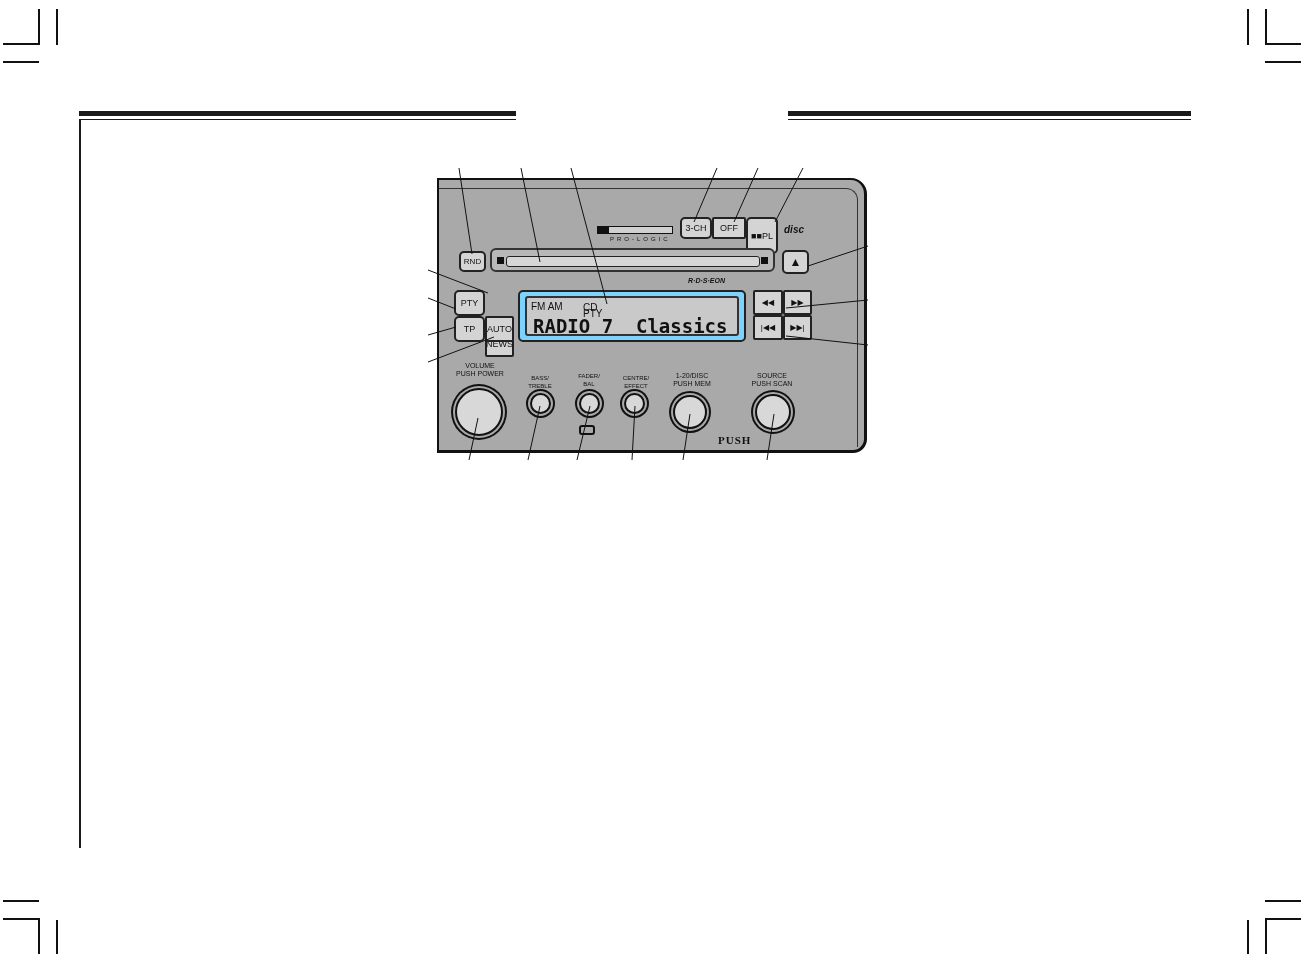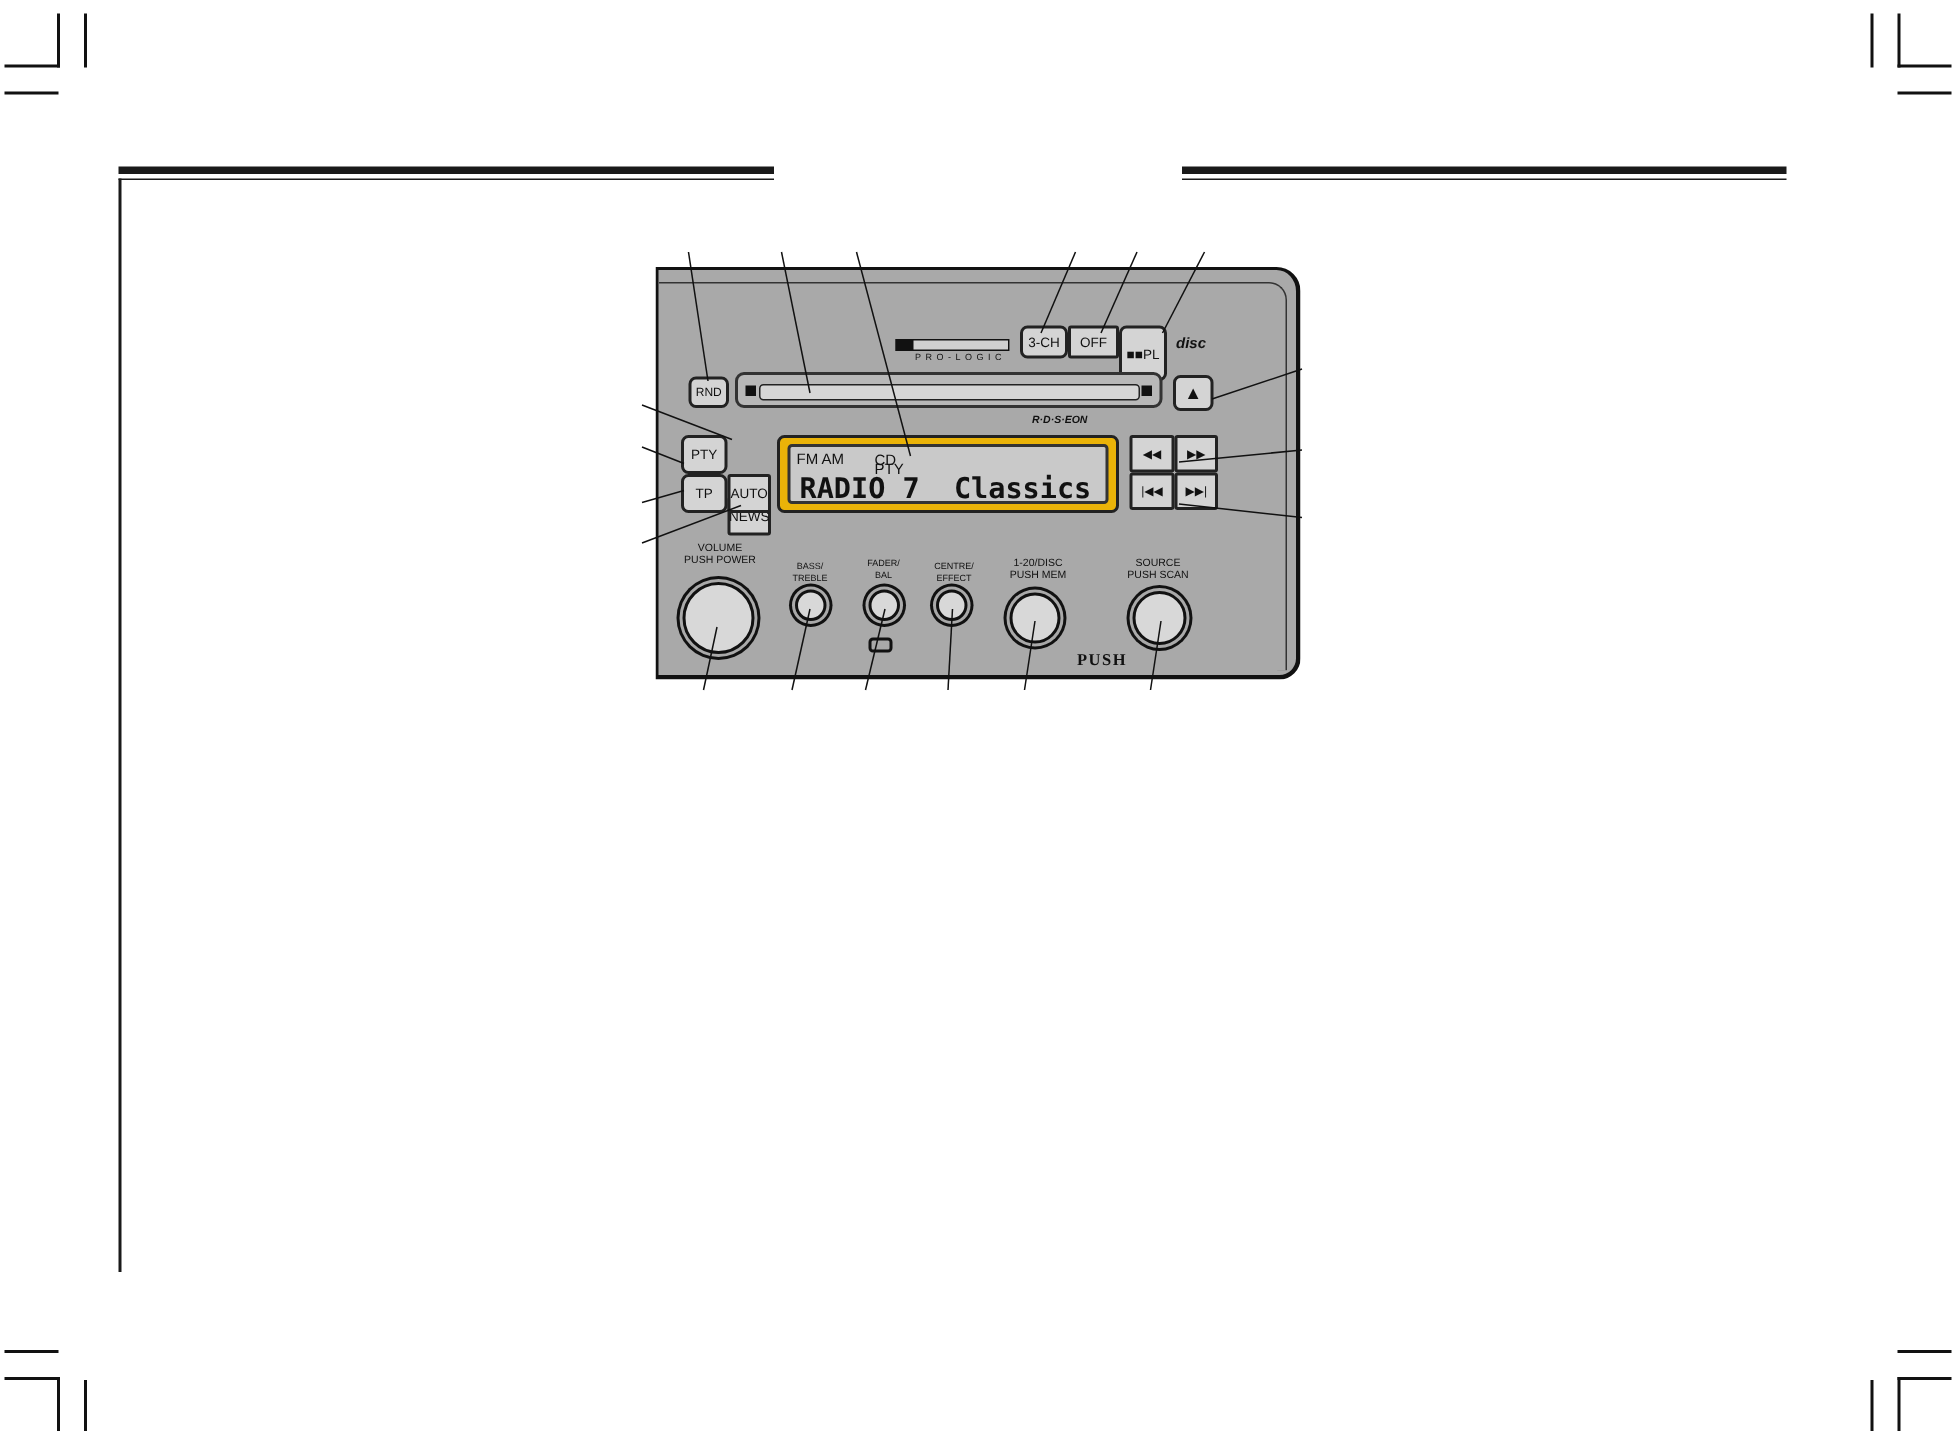--- a/index.html
+++ b/index.html
@@ -20,21 +20,21 @@
   .btn { position:absolute; background:#d4d4d4; border:2px solid #222; border-radius:5px; box-sizing:border-box;
     font-size:9px; display:flex; align-items:center; justify-content:center; color:#111; cursor:pointer; }
   .btn.sq { border-radius:2px; }
   .lbl { position:absolute; font-size:7px; text-align:center; line-height:8px; color:#111; }
   .knob { position:absolute; border-radius:50%; background:#d8d8d8; border:2px solid #111; box-shadow:0 0 0 2px #a9a9a9, 0 0 0 4px #111; box-sizing:border-box; cursor:pointer; }
 
   .slot { position:absolute; left:490px; top:248px; width:285px; height:24px; border:2px solid #333; border-radius:6px; box-sizing:border-box; background:#b8b8b8; }
   .slot-bar { position:absolute; left:14px; top:6px; width:252px; height:9px; background:#d6d6d6; border:1px solid #222; border-radius:3px; }
   .slot-end { position:absolute; top:7px; width:7px; height:7px; background:#111; }
 
-  .display { position:absolute; left:518px; top:290px; width:228px; height:52px; border:2px solid #222; border-radius:5px; box-sizing:border-box; background:#eab308; }
+  .display { position:absolute; left:518px; top:290px; width:228px; height:52px; border:2px solid #222; border-radius:5px; box-sizing:border-box; background:#7dd3fc; }
   .display-screen { position:absolute; left:5px; top:4px; width:214px; height:40px; border:2px solid #333; border-radius:3px; background:#c9c9c9; box-sizing:border-box; }
   .disp-small { position:absolute; font-size:10px; line-height:10px; color:#111; }
   .disp-main { position:absolute; left:6px; top:18px; font-family:"DejaVu Sans Mono", monospace; font-size:19px; font-weight:bold; letter-spacing:0px; color:#111; line-height:20px; white-space:pre; }
   .pl-bar { position:absolute; left:597px; top:226px; width:76px; height:8px; border:1px solid #111; background:#d0d0d0; box-sizing:border-box; }
   .pl-logo { position:absolute; left:597px; top:226px; width:12px; height:8px; background:#111; }
   .pl-text { position:absolute; left:610px; top:236px; font-size:6px; letter-spacing:3px; color:#111; }
 </style>
 </head>
 <body>
 

